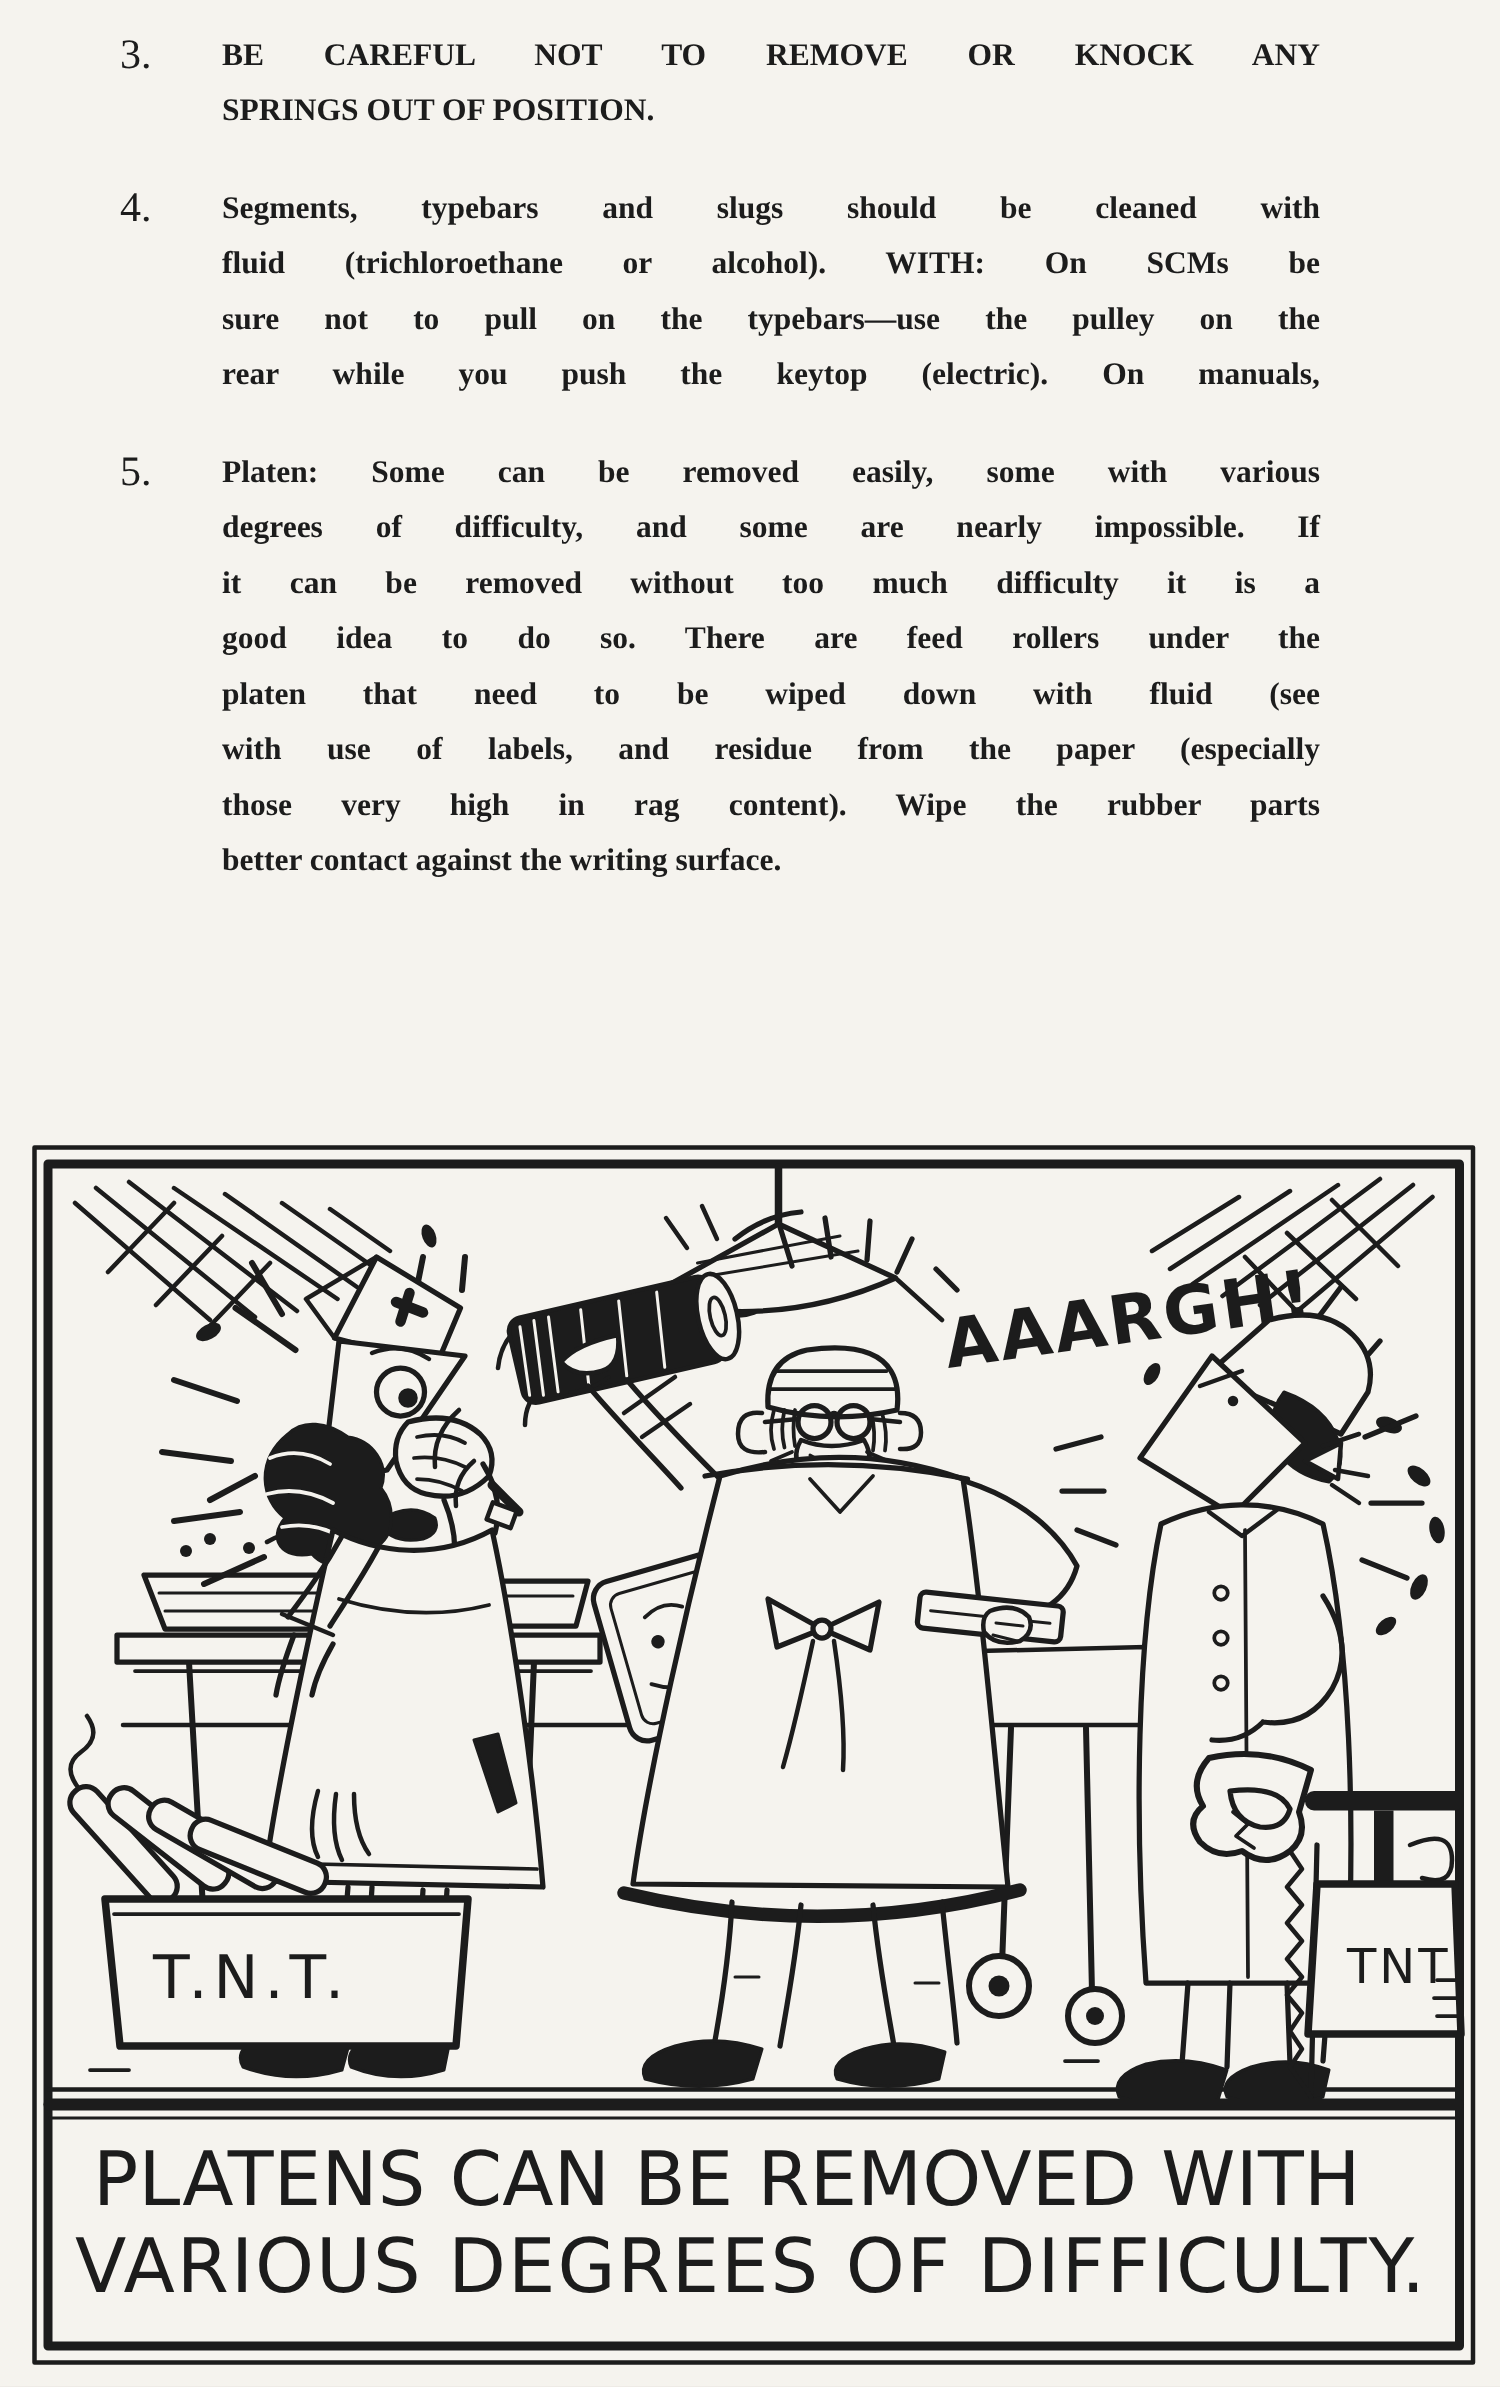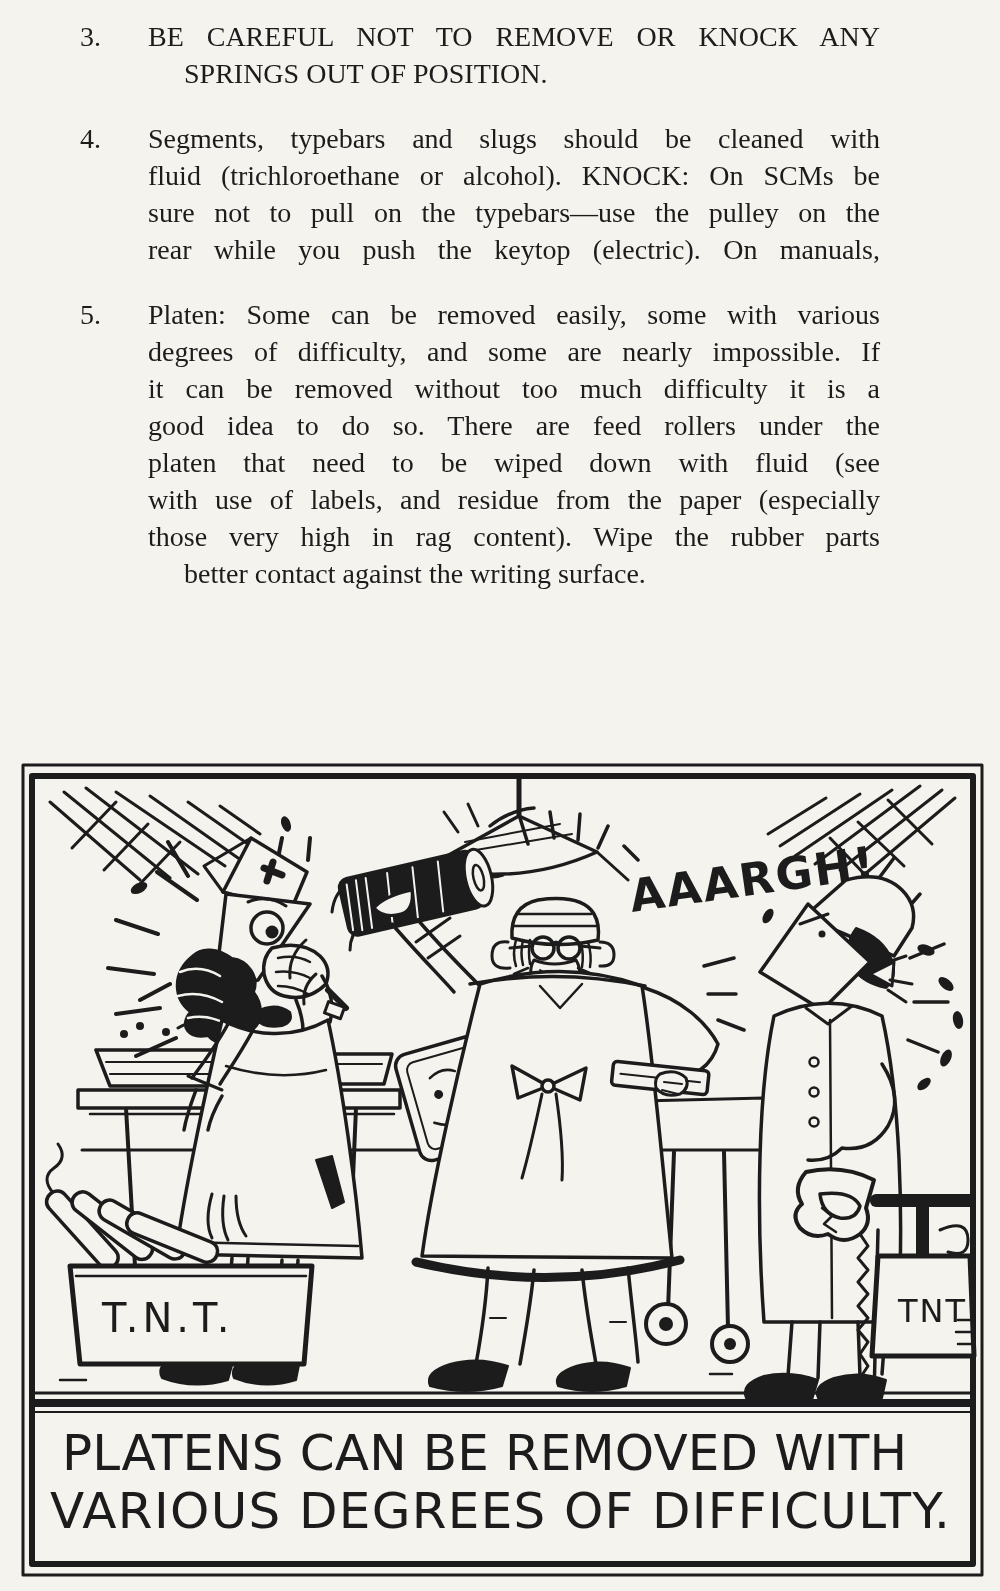--- a/index.html
+++ b/index.html
@@ -14,26 +14,27 @@
   .text-block{
     position:absolute;left:80px;top:18px;width:800px;
   }
   .item{display:flex;margin-bottom:28px;}
   .num{
     width:68px;flex:none;
     font-size:28px;line-height:37px;
   }
   .lines{width:732px;flex:none;}
   .jline{
-    font-size:28px;line-height:37px;
+    font-size:21px;line-height:37px;
     text-align:justify;text-align-last:justify;
     text-justify:inter-word;
     white-space:normal;
+    font-weight:bold;
   }
-  .jline.last{text-align-last:left;margin-left:36px;}
+  .jline.last{text-align-last:left;}
   .cartoon{position:absolute;left:20px;top:762px;}
   svg text{user-select:none;}
 </style>
 </head>
 <body>
 
 <div class="page">
 
   <div class="text-block">
 
@@ -42,21 +43,21 @@
       <div class="lines">
         <div class="jline">BE CAREFUL NOT TO REMOVE OR KNOCK ANY</div>
         <div class="jline last">SPRINGS OUT OF POSITION.</div>
       </div>
     </div>
 
     <div class="item">
       <div class="num">4.</div>
       <div class="lines">
         <div class="jline">Segments, typebars and slugs should be cleaned with</div>
-        <div class="jline">fluid (trichloroethane or alcohol). KNOCK: On SCMs be</div>
+        <div class="jline">fluid (trichloroethane or alcohol). WITH: On SCMs be</div>
         <div class="jline">sure not to pull on the typebars—use the pulley on the</div>
         <div class="jline">rear while you push the keytop (electric). On manuals,</div>
       </div>
     </div>
 
     <div class="item">
       <div class="num">5.</div>
       <div class="lines">
         <div class="jline">Platen: Some can be removed easily, some with various</div>
         <div class="jline">degrees of difficulty, and some are nearly impossible. If</div>

